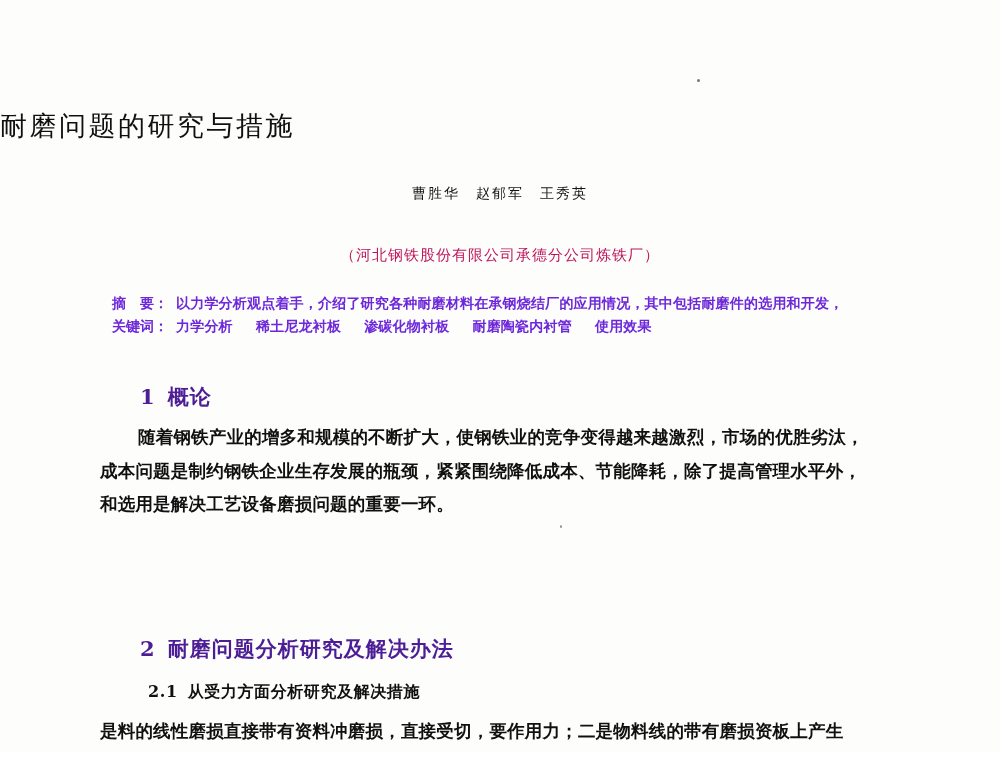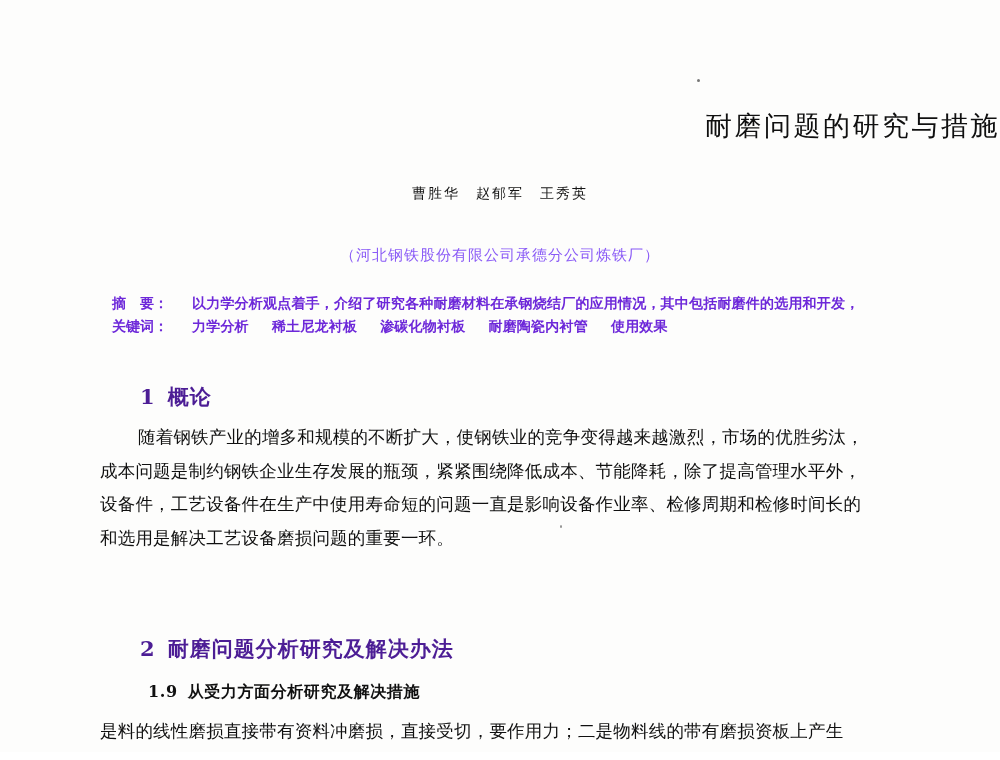--- a/index.html
+++ b/index.html
@@ -36,21 +36,21 @@
 
   .page-body {
     position: absolute;
     left: 0;
     top: 0;
     width: 1000px;
   }
 
   
   .doc-title {
-    text-align: right;
+    text-align: left;
     font-family: "DejaVu Sans", "Liberation Sans", sans-serif;
     font-size: 27px;
     font-weight: 400;
     letter-spacing: 2.5px;
     color: #101010;
     margin: 0;
     position: absolute;
     left: 0; right: 0;
     top: 108px;
   }
@@ -65,21 +65,21 @@
     position: absolute;
     left: 0; right: 0;
     top: 185px;
     white-space: pre;
   }
 
   .doc-affiliation {
     text-align: center;
     font-size: 15px;
     letter-spacing: 1px;
-    color: #8b5cf6;
+    color: #be185d;
     position: absolute;
     left: 0; right: 0;
     top: 246px;
   }
 
   
   .meta-block {
     position: absolute;
     left: 112px;
     top: 292px;
@@ -95,21 +95,20 @@
   }
   .meta-label {
     flex: 0 0 auto;
     width: 64px;
     letter-spacing: 0;
     font-weight: 700;
   }
   .meta-text {
     flex: 1 1 auto;
     letter-spacing: .2px;
-    margin-left: 16px;
   }
   .meta-text .cont-line {
     display: block;
   }
   .kw-text span.kw {
     margin-right: 18px;
   }
 
   
   .h1 {
@@ -136,21 +135,21 @@
 
   
   .para {
     position: absolute;
     left: 100px;
     width: 800px;
     font-size: 17.5px;
     line-height: 33.5px;
     color: #101010;
     letter-spacing: .2px;
-    font-weight: 400;
+    font-weight: 700;
     text-align: justify;
   }
   .para .ln {
     display: block;
     white-space: nowrap;
   }
   .para .ln.indent { text-indent: 38px; }
   .para .ln.stretch {
     display: flex;
     justify-content: space-between;
@@ -211,32 +210,29 @@
       <span class="num">1</span><span>概论</span>
     </h2>
 
     <div class="para" style="top:421px;">
       <span class="ln indent stretch">
           <span>随着钢铁产业的增多和规模的不断扩大，使钢铁业的竞争变得越来越激烈，市场的优胜劣汰，</span>
         </span>
       <span class="ln stretch">
           <span>成本问题是制约钢铁企业生存发展的瓶颈，紧紧围绕降低成本、节能降耗，除了提高管理水平外，</span>
         </span>
-      <span class="ln stretch">
-          <span>设备件，工艺设备件在生产中使用寿命短的问题一直是影响设备作业率、检修周期和检修时间长的</span>
-        </span>
       <span class="ln"><span>和选用是解决工艺设备磨损问题的重要一环。</span></span>
     </div>
 
     <h2 class="h1" style="top:635px;text-align:center;">
       <span class="num">2</span><span>耐磨问题分析研究及解决办法</span>
     </h2>
 
     <h3 class="h2" style="top:682px;">
-      <span class="num">1.9</span><span>从受力方面分析研究及解决措施</span>
+      <span class="num">2.1</span><span>从受力方面分析研究及解决措施</span>
     </h3>
 
     <div class="para" style="top:715px;">
       <span class="ln"><span>是料的线性磨损直接带有资料冲磨损，直接受切，要作用力；二是物料线的带有磨损资板上产生</span></span>
     </div>
 
   </div>
 
   <div class="clip-bottom"></div>
 </div>

